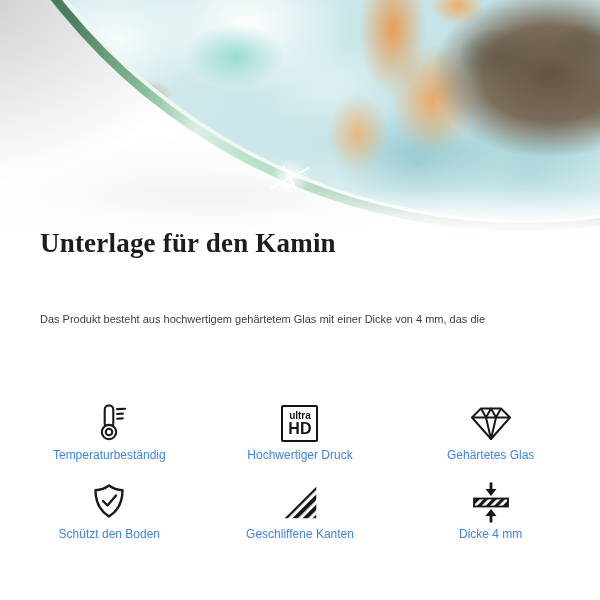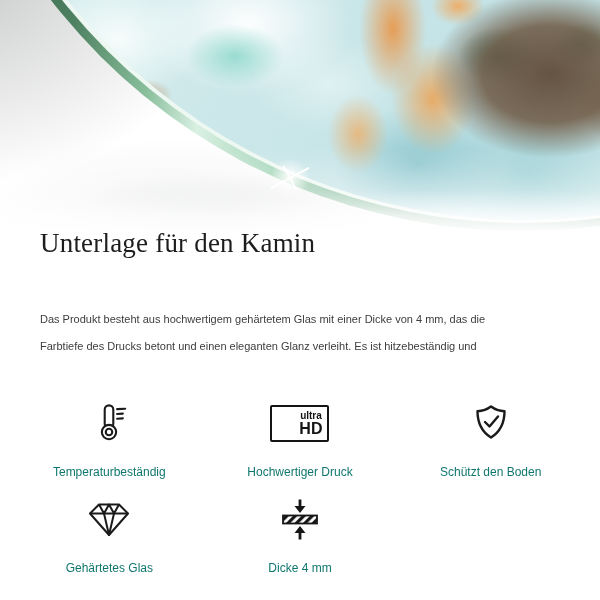--- a/index.html
+++ b/index.html
@@ -53,40 +53,40 @@
   .sparkle .ray-h{position:absolute;left:0;top:21px;width:44px;height:2px;background:rgba(255,255,255,0.95);border-radius:1px;}
   .sparkle .ray-v{position:absolute;left:21px;top:8px;width:2px;height:28px;background:rgba(255,255,255,0.9);border-radius:1px;}
   .hero-fade{
     position:absolute;left:0;top:148px;width:600px;height:94px;
     background:linear-gradient(to bottom, rgba(255,255,255,0) 0%, rgba(255,255,255,0.35) 45%,
       rgba(255,255,255,0.85) 72%, #ffffff 92%);
   }
   
   .title{
     position:absolute;left:40px;top:224px;margin:0;
-    font-family:"Liberation Serif","DejaVu Serif",serif;font-weight:400;
+    font-family:"Liberation Serif","DejaVu Serif",serif;font-weight:700;
     font-size:27px;line-height:38px;color:#1d1d1d;letter-spacing:0.2px;white-space:nowrap;
   }
   .desc{
     position:absolute;left:40px;top:306px;
     font-size:11px;line-height:27px;color:#3d3d3d;
   }
   .desc div{white-space:nowrap;}
   
   .features{
     position:absolute;left:14px;top:400px;width:572px;
     display:grid;grid-template-columns:repeat(3,1fr);row-gap:17px;justify-items:center;
   }
   .feature{display:flex;flex-direction:column;align-items:center;}
   .f-icon{height:46px;display:flex;align-items:center;justify-content:center;color:#1a1a1a;}
-  .f-label{margin-top:19px;font-size:12px;color:#0f766e;}
+  .f-label{margin-top:2px;font-size:12px;color:#3b82f6;}
   svg{display:block;}
   .uhd-box{
     width:33px;height:33px;border:2.6px solid #141414;border-radius:2px;
-    display:flex;flex-direction:column;align-items:center;justify-content:center;color:#141414;padding-left:22px;
+    display:flex;flex-direction:column;align-items:center;justify-content:center;color:#141414;
   }
   .uhd-box .u1{font-size:10px;line-height:10px;font-weight:700;}
   .uhd-box .u2{font-size:16px;line-height:15px;font-weight:700;letter-spacing:0.3px;}
 </style>
 </head>
 <body>
 
 <div class="page">
 
   <div class="hero">
@@ -100,21 +100,20 @@
     </div>
     <div class="hero-fade"></div>
   </div>
 
   <h1 class="title">
     <span>Unterlage für den Kamin</span><br>
   </h1>
 
   <div class="desc">
     <div>Das Produkt besteht aus hochwertigem gehärtetem Glas mit einer Dicke von 4 mm, das die</div>
-    <div>Farbtiefe des Drucks betont und einen eleganten Glanz verleiht. Es ist hitzebeständig und</div>
   </div>
 
   <div class="features">
 
     <div class="feature">
       <div class="f-icon">
         <svg width="42" height="42" viewBox="0 0 44 44" fill="none" stroke="#1a1a1a" stroke-width="2.2" stroke-linecap="round">
           <rect x="17.5" y="3.5" width="9" height="24" rx="4.5"></rect>
           <circle cx="22" cy="31.5" r="7.5" fill="#ffffff"></circle>
           <circle cx="22" cy="31.5" r="3.4"></circle>
@@ -131,40 +130,53 @@
         <div class="uhd-box">
           <span class="u1">ultra</span>
           <span class="u2">HD</span>
         </div>
       </div>
       <div class="f-label">Hochwertiger Druck</div>
     </div>
 
     <div class="feature">
       <div class="f-icon">
+        <svg width="44" height="38" viewBox="0 0 44 38" fill="none" stroke="#1a1a1a" stroke-width="2" stroke-linejoin="round">
+          <path d="M12 4.5 L32 4.5 L41 13.5 L22 35 L3 13.5 Z"></path>
+          <path d="M3 13.5 L41 13.5"></path>
+          <path d="M12 4.5 L17 13.5 L22 4.5 L27 13.5 L32 4.5"></path>
+          <path d="M17 13.5 L22 35 L27 13.5"></path>
+        </svg>
+      </div>
+      <div class="f-label">Gehärtetes Glas</div>
+    </div>
+
+    <div class="feature">
+      <div class="f-icon">
         <svg width="40" height="40" viewBox="0 0 40 40" fill="none" stroke="#1a1a1a" stroke-width="2.4" stroke-linecap="round" stroke-linejoin="round">
           <path d="M20 3.5 C24 6.5 28.5 8 33.5 8.2 C33.5 19 29.5 28.5 20 34.5 C10.5 28.5 6.5 19 6.5 8.2 C11.5 8 16 6.5 20 3.5 Z"></path>
           <path d="M14 19 L18.5 23.5 L27 13.5"></path>
         </svg>
       </div>
       <div class="f-label">Schützt den Boden</div>
     </div>
 
     <div class="feature">
       <div class="f-icon">
-        <svg width="44" height="38" viewBox="0 0 44 38" fill="none" stroke="#1a1a1a" stroke-width="2" stroke-linejoin="round">
-          <path d="M12 4.5 L32 4.5 L41 13.5 L22 35 L3 13.5 Z"></path>
-          <path d="M3 13.5 L41 13.5"></path>
-          <path d="M12 4.5 L17 13.5 L22 4.5 L27 13.5 L32 4.5"></path>
-          <path d="M17 13.5 L22 35 L27 13.5"></path>
+        <svg width="42" height="42" viewBox="0 0 44 44">
+          <defs>
+            <pattern id="hatch1" width="7.5" height="7.5" patternUnits="userSpaceOnUse" patternTransform="rotate(45)">
+              <rect x="0" y="0" width="4.2" height="7.5" fill="#161616"></rect>
+            </pattern>
+          </defs>
+          <path d="M6 39 L39 6 L39 39 Z" fill="url(#hatch1)"></path>
         </svg>
       </div>
-      <div class="f-label">Gehärtetes Glas</div>
+      <div class="f-label">Geschliffene Kanten</div>
     </div>
-
 
     <div class="feature">
       <div class="f-icon">
         <svg width="44" height="44" viewBox="0 0 44 44">
           <defs>
             <pattern id="hatch2" width="6" height="6" patternUnits="userSpaceOnUse" patternTransform="rotate(45)">
               <rect x="0" y="0" width="3.2" height="6" fill="#161616"></rect>
             </pattern>
           </defs>
           <line x1="22" y1="2.5" x2="22" y2="10" stroke="#161616" stroke-width="2.8"></line>

